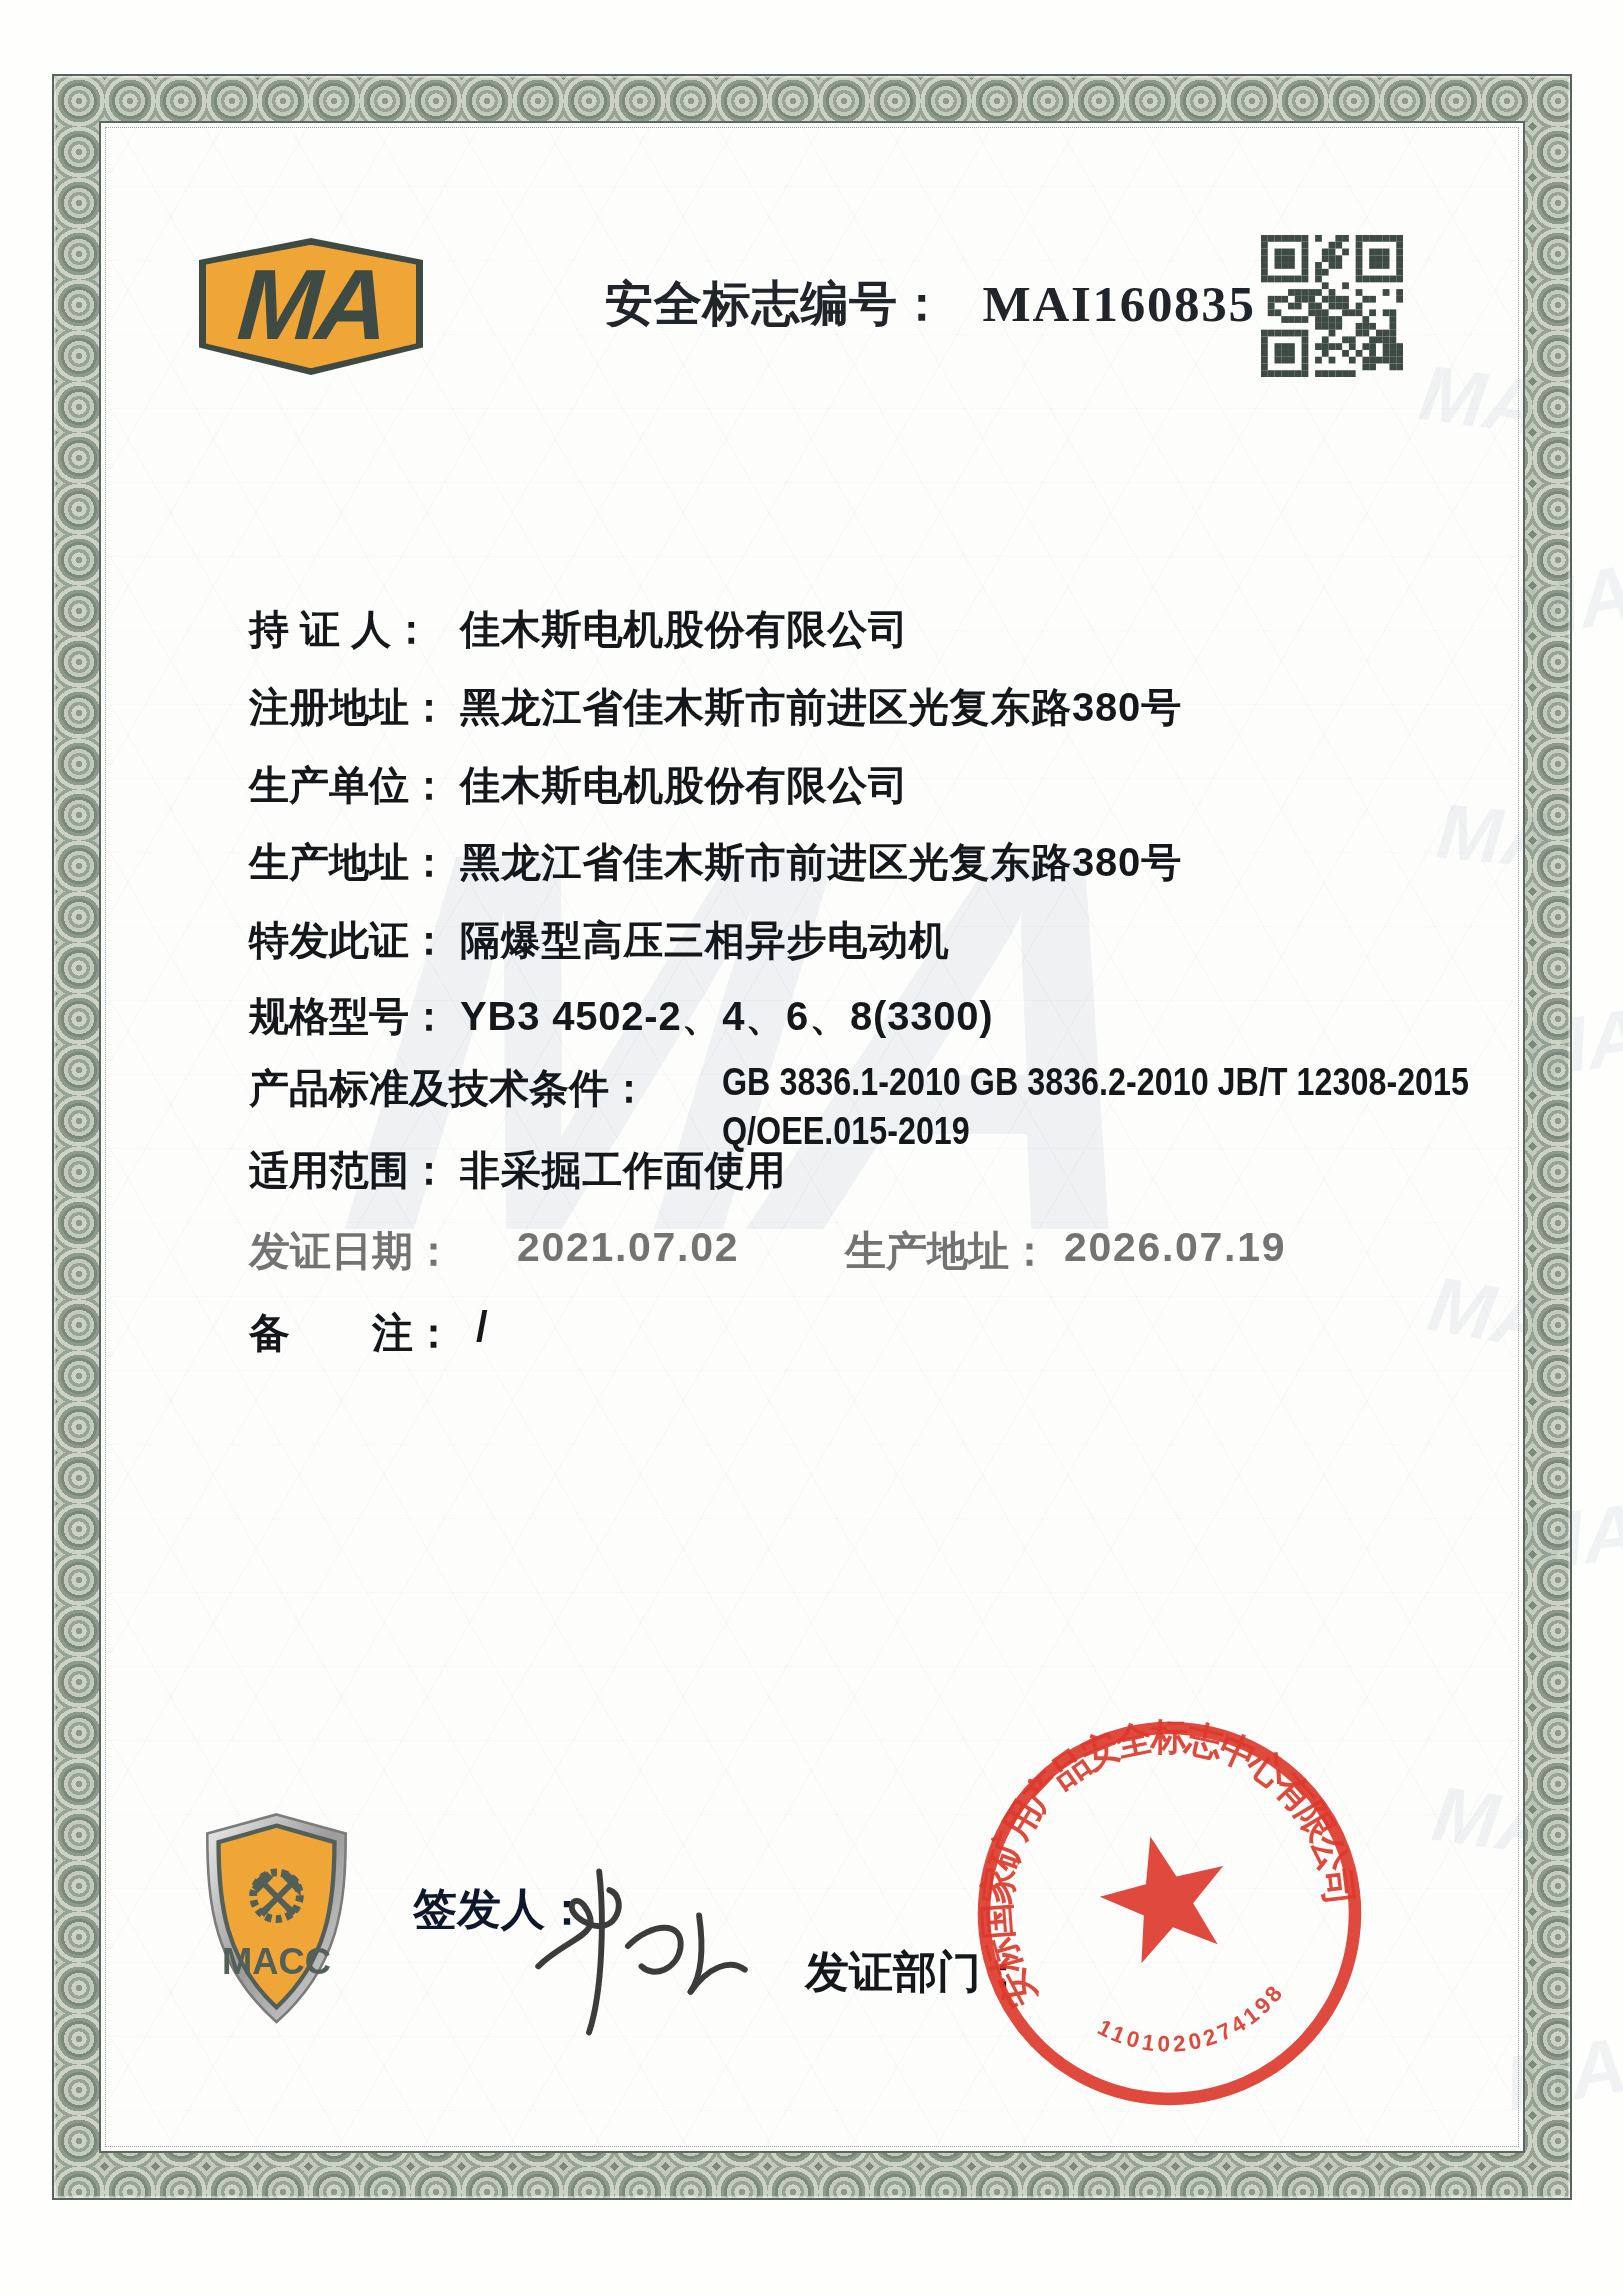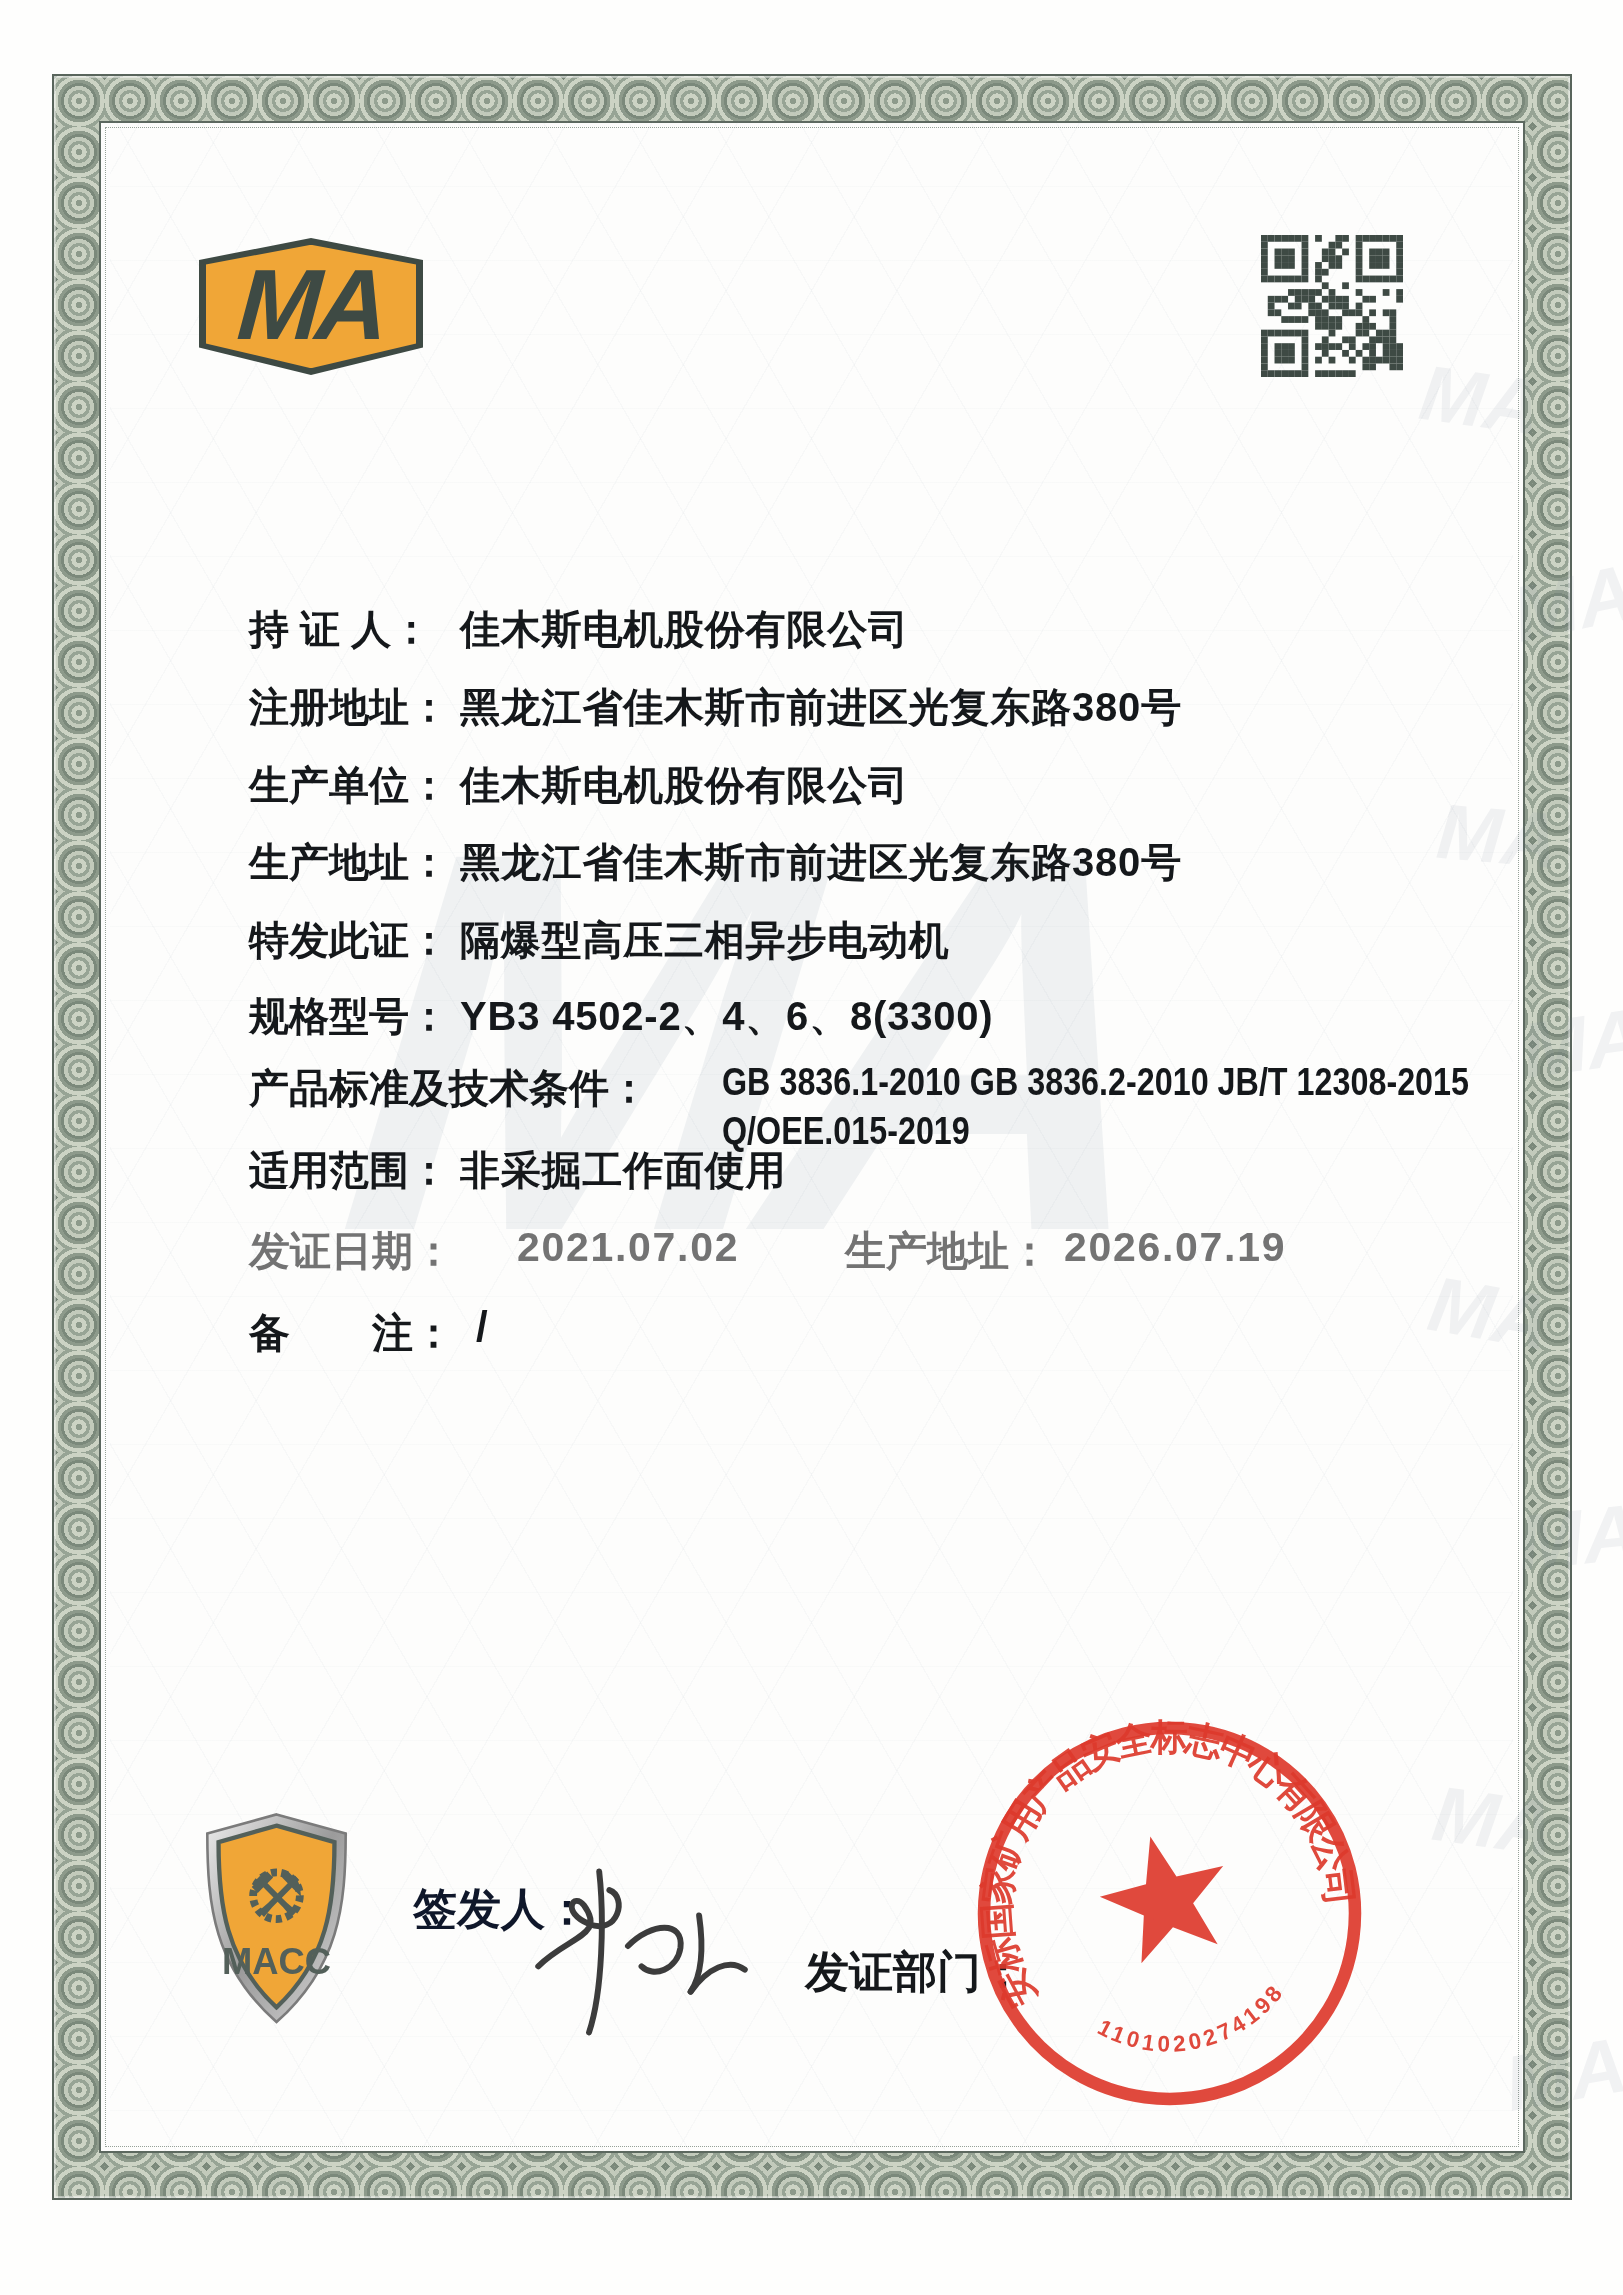--- a/index.html
+++ b/index.html
@@ -104,20 +104,24 @@
   </div>
 
   <div class="content">
 
     <div class="ma-logo">
       <div class="in">
         <div class="tx">MA</div>
       </div>
     </div>
 
+    <div class="certno">
+      <span class="lbl">安全标志编号：</span>
+      <span class="val">MAI160835</span>
+    </div>
 
     <div class="qr"><svg viewBox="0 0 21 21">
           <rect x="0" y="0" width="1" height="1" fill="#3e4a44"></rect>
           <rect x="1" y="0" width="1" height="1" fill="#3e4a44"></rect>
           <rect x="2" y="0" width="1" height="1" fill="#3e4a44"></rect>
           <rect x="3" y="0" width="1" height="1" fill="#3e4a44"></rect>
           <rect x="4" y="0" width="1" height="1" fill="#3e4a44"></rect>
           <rect x="5" y="0" width="1" height="1" fill="#3e4a44"></rect>
           <rect x="6" y="0" width="1" height="1" fill="#3e4a44"></rect>
           <rect x="0" y="1" width="1" height="1" fill="#3e4a44"></rect>

